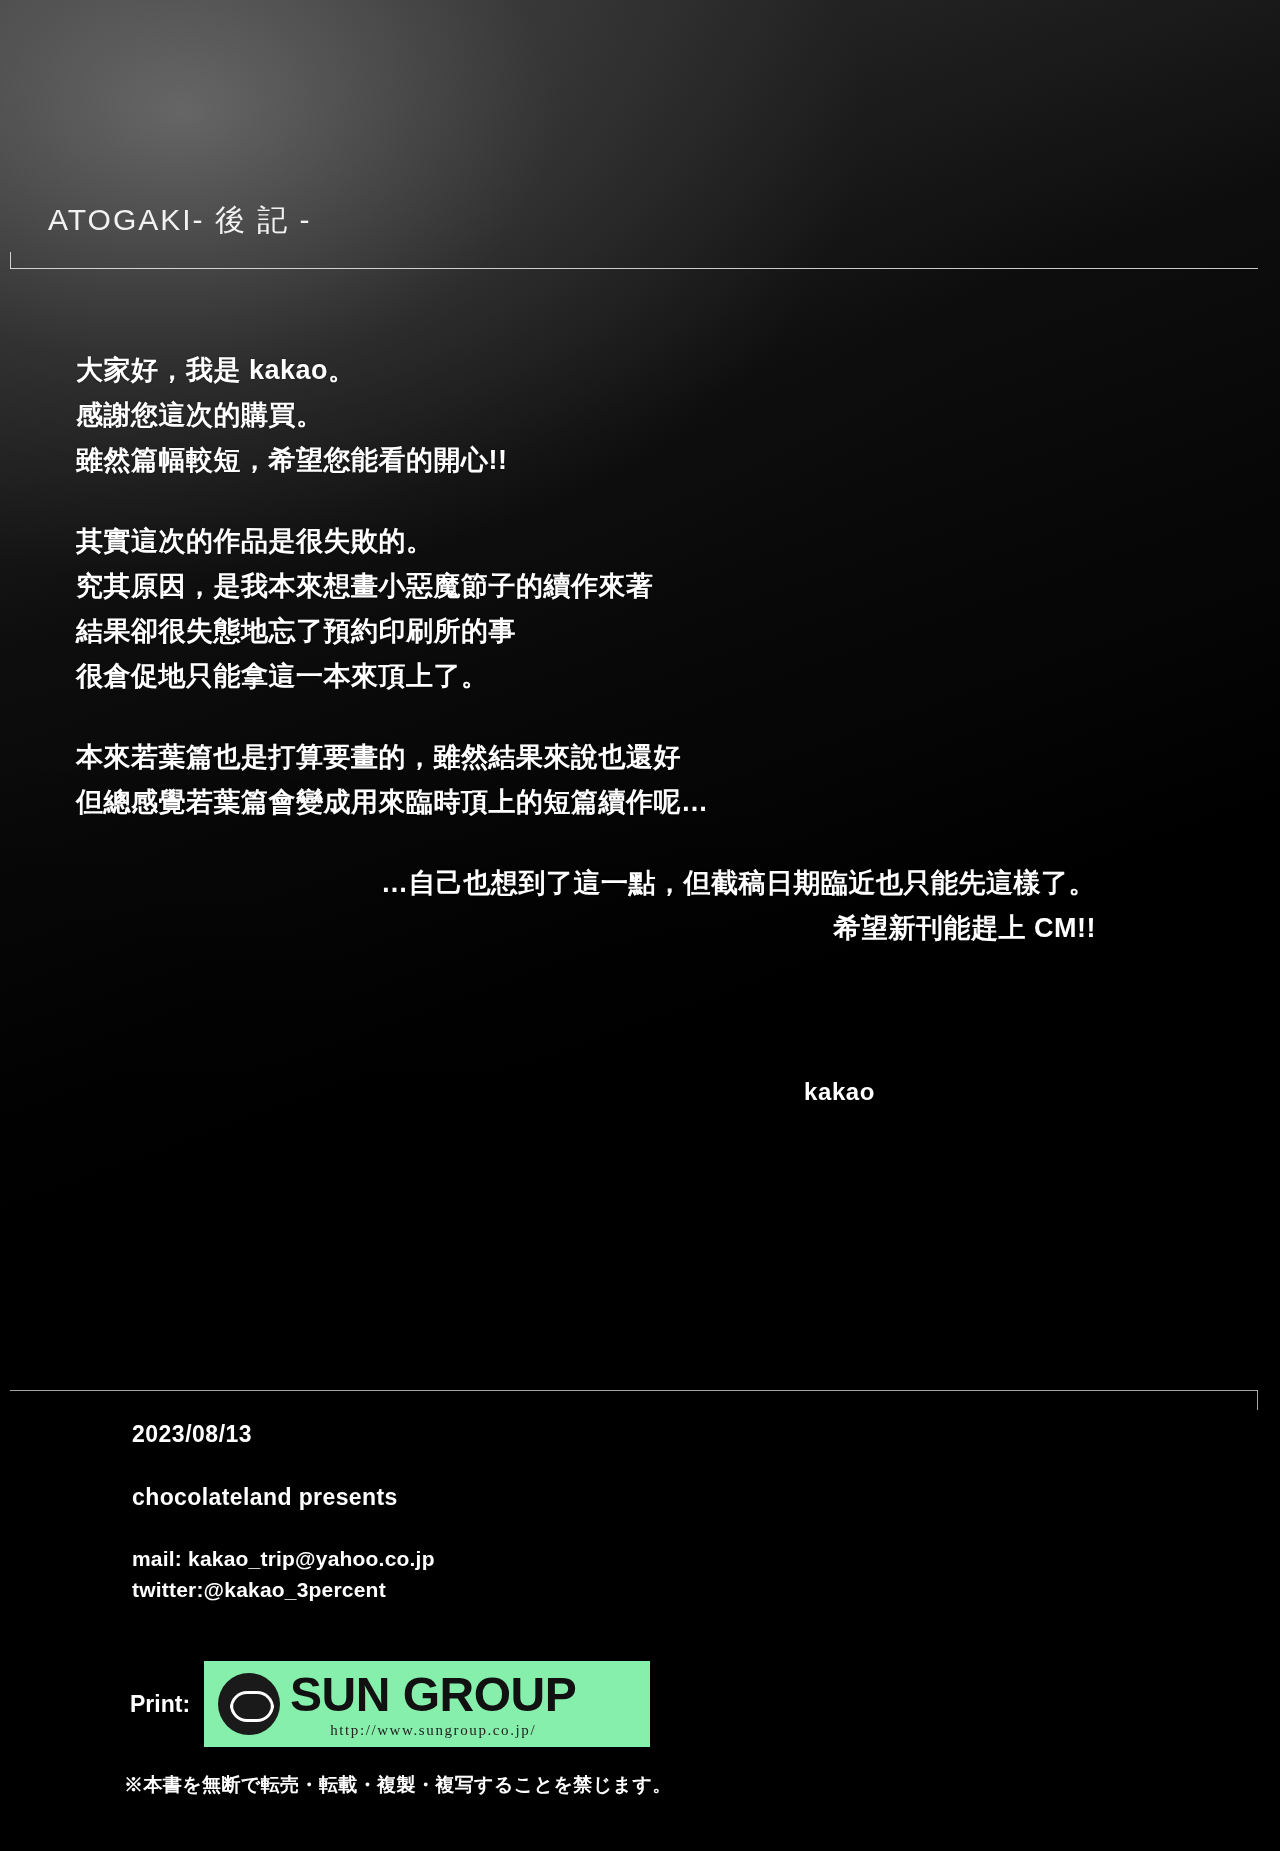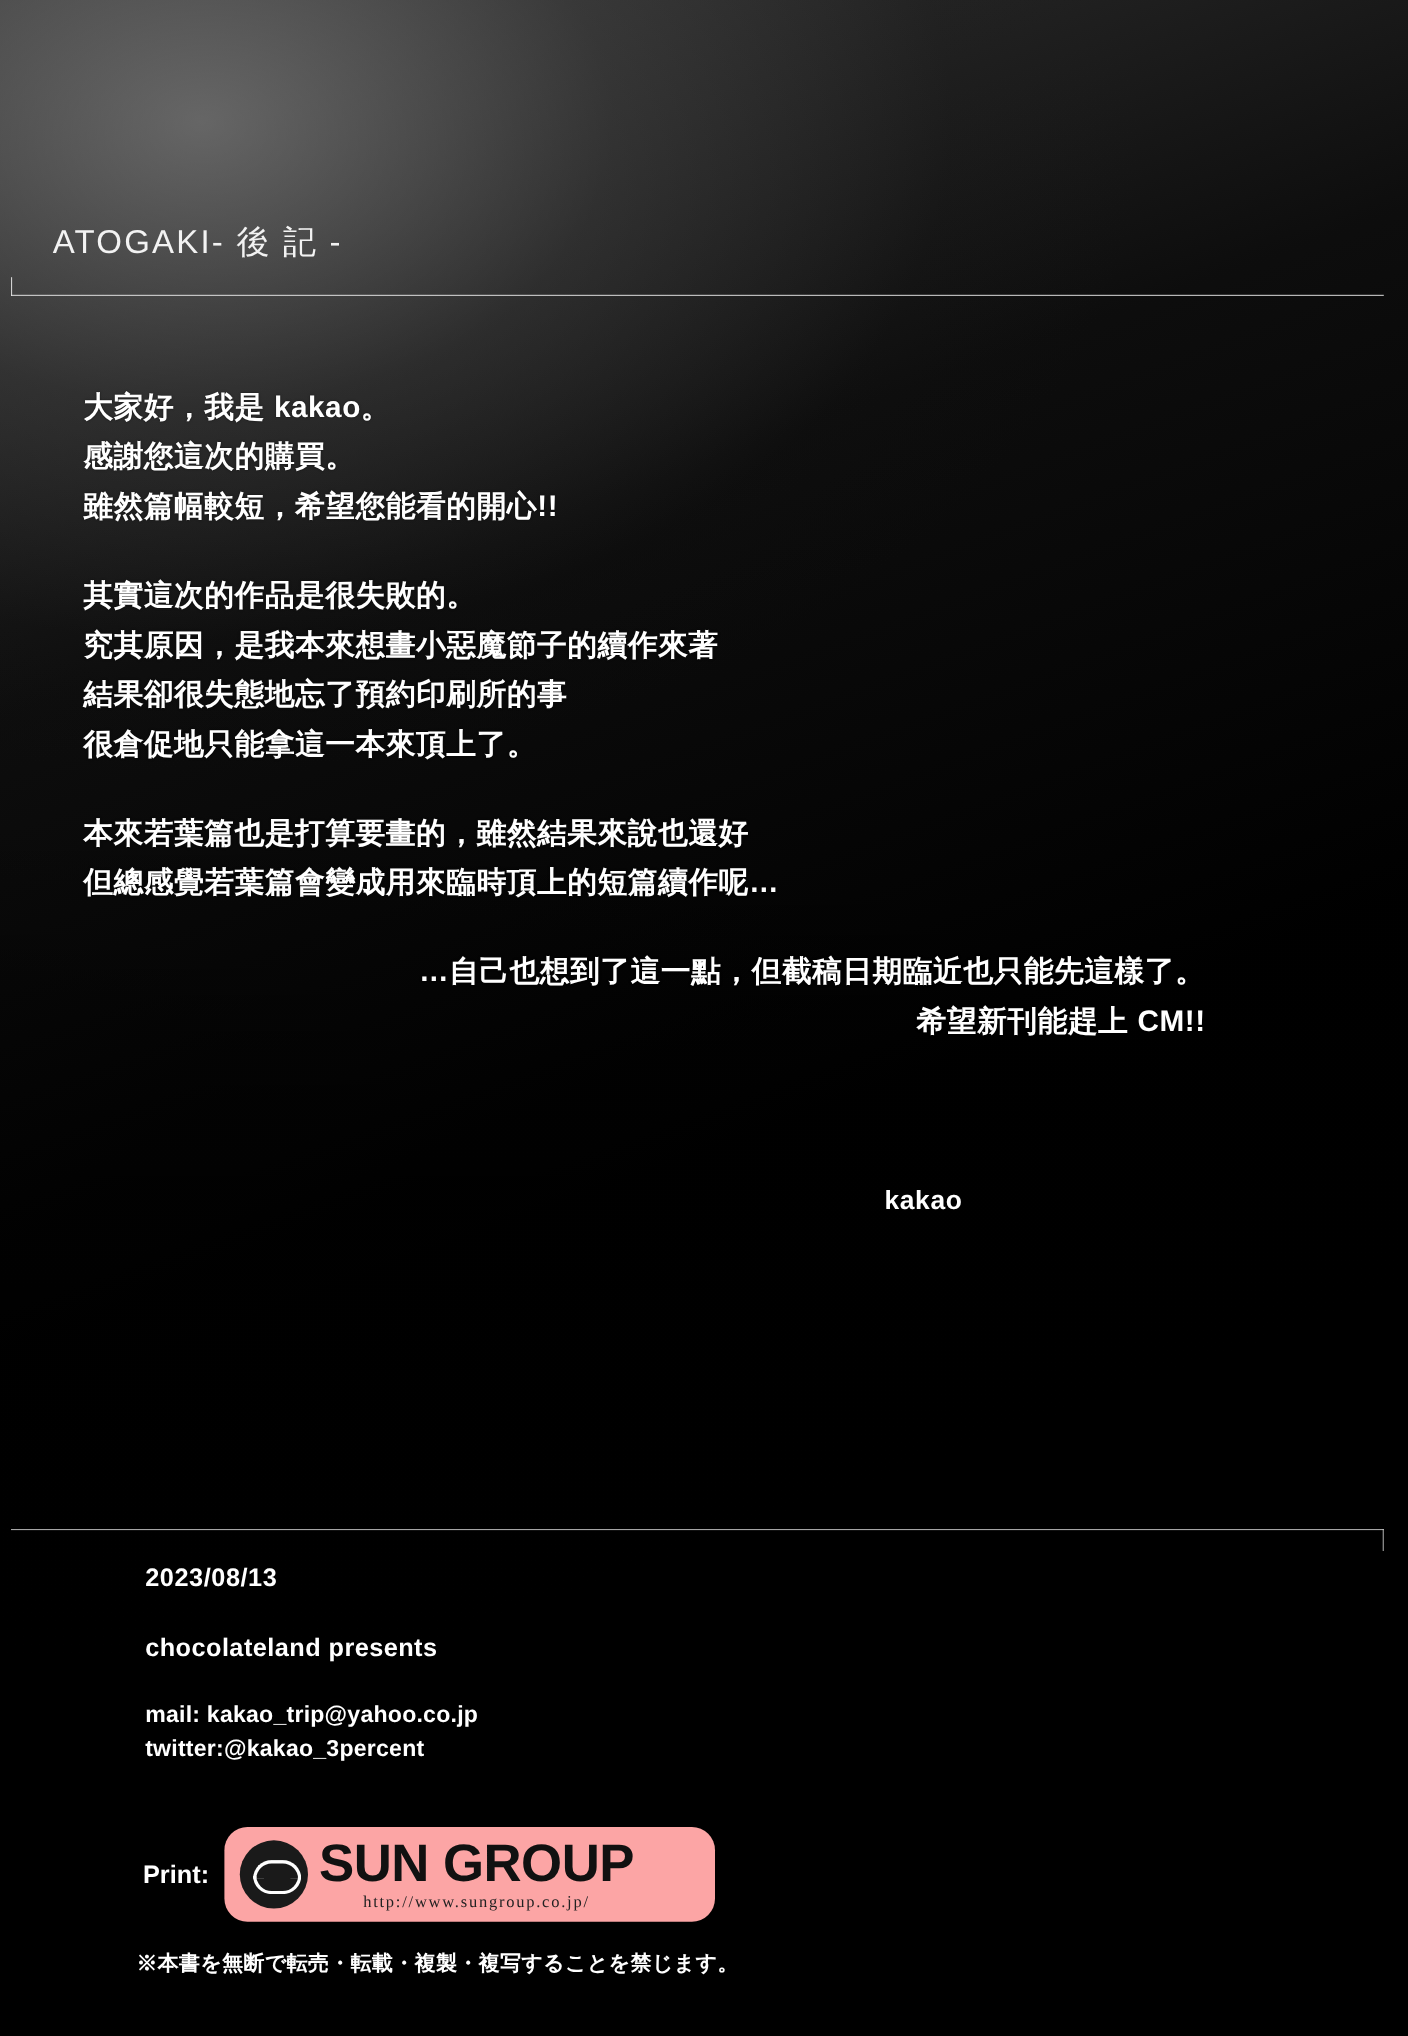--- a/index.html
+++ b/index.html
@@ -144,25 +144,24 @@
   }
   .print-label {
     color: #fff;
     font-size: 23px;
     font-weight: 700;
     margin-right: 14px;
   }
   .sun-logo {
     width: 446px;
     height: 86px;
-    background: #fca5a5;
+    background: #86efac;
     display: flex;
     align-items: center;
     position: relative;
-    border-radius: 21px;
   }
   .sun-mark {
     width: 62px;
     height: 62px;
     border-radius: 50%;
     background: #1a1a1a;
     margin-left: 14px;
     position: relative;
     flex: none;
   }

